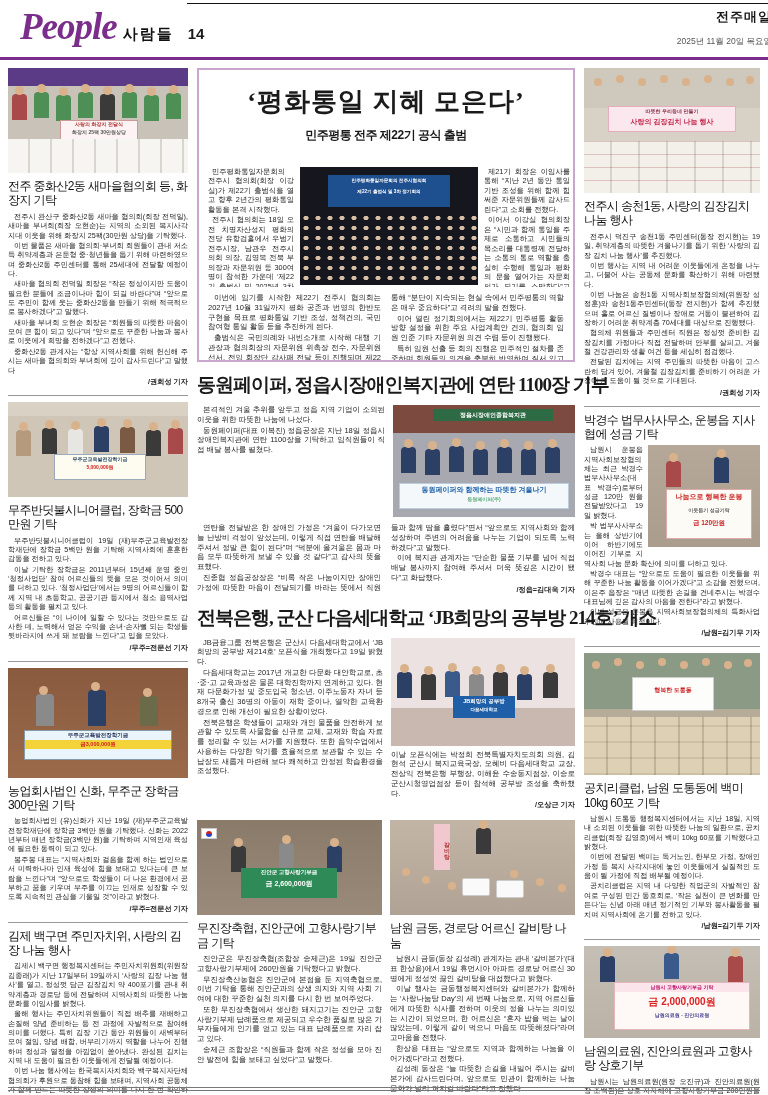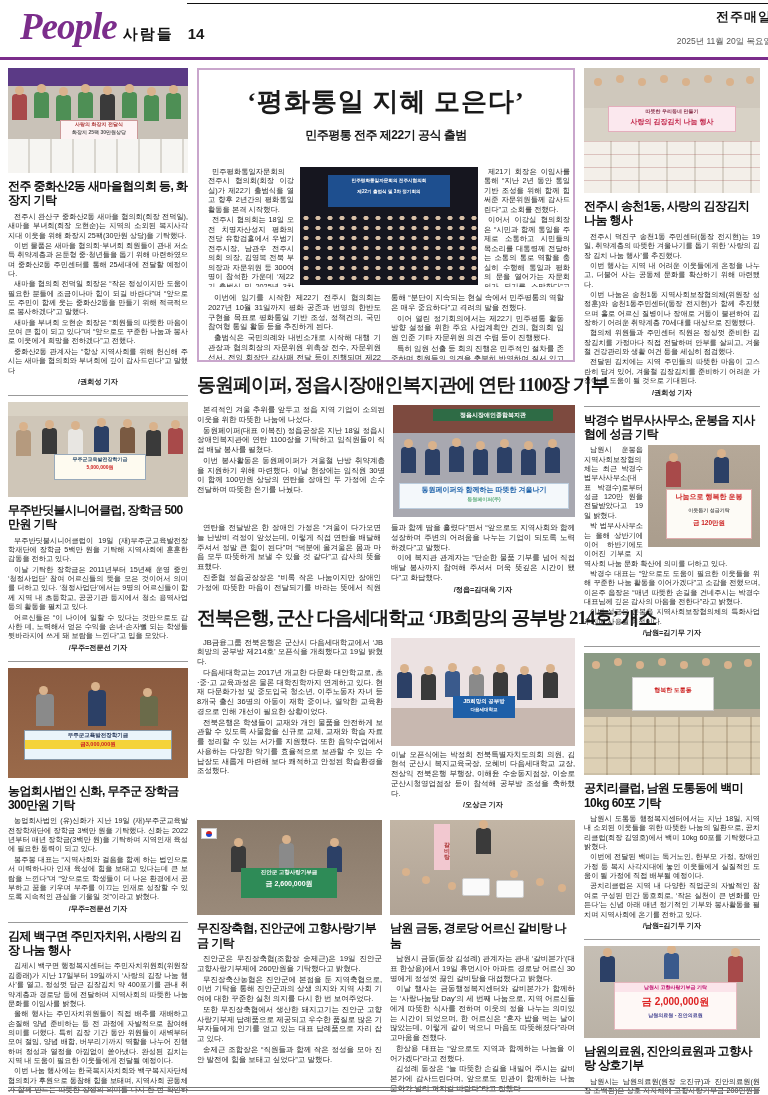--- a/index.html
+++ b/index.html
@@ -16,24 +16,24 @@
   .mast{position:absolute;right:0;top:0;text-align:right;}
   .mastname{font-size:13px;font-weight:bold;letter-spacing:1px;}
   .mastdate{font-size:8.5px;color:#555;margin-top:10px;}
   .purplerule{position:absolute;left:0;top:57px;width:768px;height:3px;background:#7b2d8b;}
   
   .cols{position:absolute;left:8px;top:68px;width:752px;height:1014px;display:flex;gap:9px;}
   .colL{width:180px;flex:none;}
   .colC{width:378px;flex:none;}
   .colR{width:176px;flex:none;}
   
-  .hl{font-size:12px;font-weight:bold;margin:6px 0 4px;letter-spacing:-0.6px;line-height:1.2;color:#111;}
+  .hl{font-size:12px;font-weight:normal;margin:6px 0 4px;letter-spacing:-0.6px;line-height:1.2;color:#111;}
   .bp{font-size:7.2px;line-height:1.3;text-align:justify;margin:0 0 1px;text-indent:6px;color:#222;}
   .colC .bp{font-size:7.5px;}
-  .by{font-size:7.2px;text-align:center;margin-top:2px;color:#222;font-weight:bold;}
+  .by{font-size:7.2px;text-align:right;margin-top:2px;color:#222;font-weight:bold;}
   .hr{border:none;border-top:1px solid #999;margin:8px 0 6px;}
   .bottomrule{position:absolute;left:8px;bottom:4px;width:752px;height:4px;
               border-top:1px solid #777;border-bottom:1px solid #777;}
   
   .ph{position:relative;width:100%;overflow:hidden;background:#c8c2b8;}
   .p{position:absolute;width:15px;height:26px;border-radius:4px 4px 0 0;}
   .p::before{content:"";position:absolute;top:-8px;left:3px;width:9px;height:9px;border-radius:50%;background:#d9b28c;}
   .hd{position:absolute;width:8px;height:8px;border-radius:50%;background:#d9b28c;}
   .c-green{background:#4e8f55}.c-navy{background:#2c4066}.c-dark{background:#3a3a3a}
   .c-gray{background:#8a8a8a}.c-tan{background:#b59a7e}.c-red{background:#a84a4a}
@@ -190,21 +190,20 @@
           <div class="by">/이만호 기자</div>
         </div>
       </div>
 
       <div class="art">
         <div class="bigheadC">동원페이퍼, 정읍시장애인복지관에 연탄 1100장 기부</div>
         <div class="rowflex">
           <div style="width:188px;flex:none">
             <p class="bp">본격적인 겨울 추위를 앞두고 정읍 지역 기업이 소외된 이웃을 위한 따뜻한 나눔에 나섰다.</p>
             <p class="bp">동원페이퍼(대표 이복진) 정읍공장은 지난 18일 정읍시장애인복지관에 연탄 1100장을 기탁하고 임직원들이 직접 배달 봉사를 펼쳤다.</p>
-            <p class="bp">이번 봉사활동은 동원페이퍼가 겨울철 난방 취약계층을 지원하기 위해 마련했다. 이날 현장에는 임직원 30명이 함께 100만원 상당의 연탄을 장애인 두 가정에 손수 전달하며 따뜻한 온기를 나눴다.</p>
           </div>
           <div class="ph" style="width:182px;height:112px;flex:none;background:linear-gradient(#7d4a3f 0 28px,#a8a8b0 28px);">
             <div class="banner" style="left:40px;top:4px;width:120px;height:12px;background:#2e6b45;color:#fff;font-size:6px;line-height:2">
               <div>정읍시장애인종합복지관</div>
             </div>
             <i class="p c-navy" style="left:8px;top:42px"></i>
             <i class="p c-navy" style="left:32px;top:44px"></i>
             <i class="p c-navy" style="left:56px;top:41px"></i>
             <i class="p c-navy" style="left:80px;top:44px"></i>
             <i class="p c-navy" style="left:104px;top:42px"></i>
@@ -368,21 +367,21 @@
         <p class="bp">공치리클럽은 지역 내 다양한 직업군의 자발적인 참여로 구성된 민간 동호회로, ‘작은 실천이 큰 변화를 만든다’는 신념 아래 매년 정기적인 기부와 봉사활동을 펼치며 지역사회에 온기를 전하고 있다.</p>
         <div class="by">/남원=김기두 기자</div>
       </div>
       <hr class="hr">
 
       <div class="art">
         <div class="ph" style="height:92px;background:linear-gradient(#c5beb4,#bab2a6);">
           <i class="p c-navy" style="left:16px;top:10px"></i>
           <i class="p c-blue" style="left:80px;top:7px"></i>
           <i class="p c-red" style="left:144px;top:10px"></i>
-          <div class="banner" style="left:30px;top:36px;width:123px;height:48px;background:#fef8f6;border:1px solid #e4b6bc;line-height:1.9">
+          <div class="banner" style="left:30px;top:36px;width:136px;height:48px;background:#fef8f6;border:1px solid #e4b6bc;line-height:1.9">
             <div style="font-size:5px;color:#b06;background:#fbe4ea">남원시 고향사랑기부금 기탁</div>
             <div style="font-size:10px;color:#d22;font-weight:bold">금 2,000,000원</div>
             <div style="font-size:5px;color:#338">남원의료원 - 진안의료원</div>
           </div>
         </div>
         <h3 class="hl">남원의료원, 진안의료원과 고향사랑 상호기부</h3>
         <p class="bp">남원시는 남원의료원(원장 오진규)과 진안의료원(원장 조백환)은 상호 지자체에 고향사랑기부금 200만원을 전달하며, 지방정부간 공공의료 협력을 공고히 하고 지역상생을 도모했다고 19일 밝혔다.</p>
 
       </div>
     </div>

